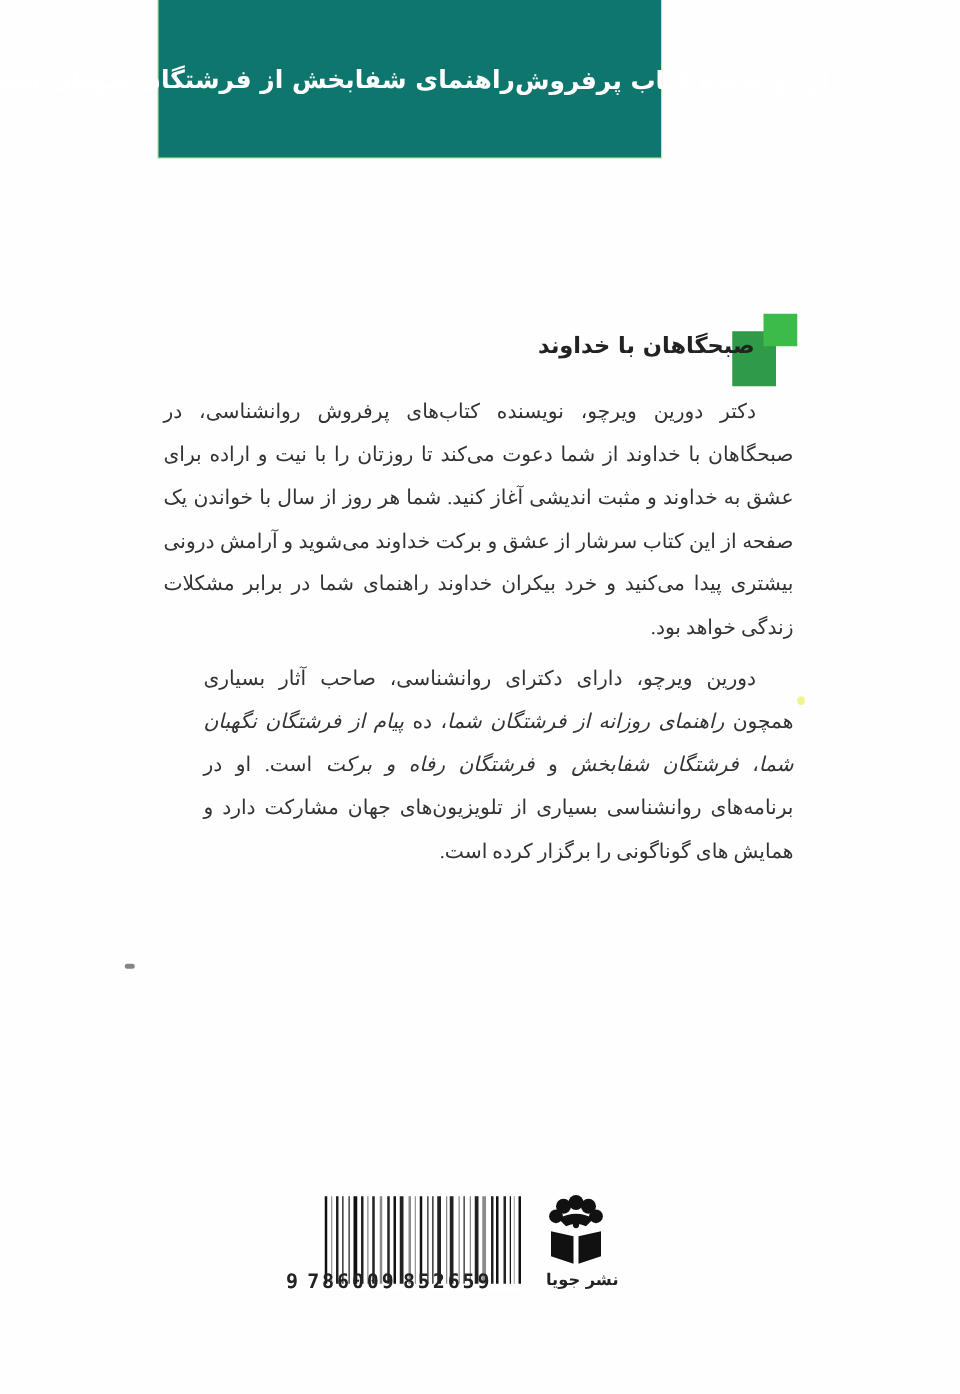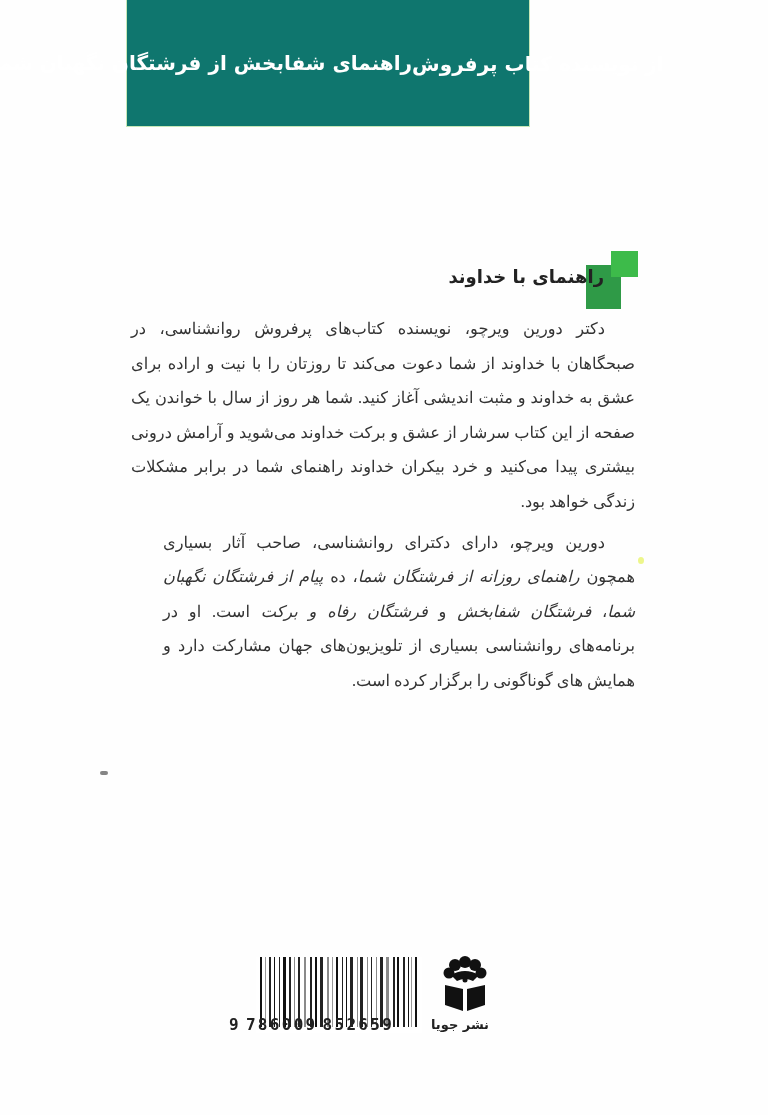--- a/index.html
+++ b/index.html
@@ -153,21 +153,21 @@
     .barcode-number .sep { display: inline-block; width: 5px; }
 
     .publisher {
       position: absolute;
       left: 437px;
       top: 955px;
       width: 52px;
       height: 82px;
       display: flex;
       flex-direction: column;
-      align-items: flex-start;
+      align-items: flex-end;
     }
     .publisher-logo { width: 48px; height: 58px; }
     .publisher-name {
       margin-top: 4px;
       font-size: 13px;
       font-weight: bold;
       color: #222;
       direction: rtl;
       white-space: nowrap;
     }
@@ -178,21 +178,21 @@
 <div class="banner">
   <div class="banner-line first">از نویسنده کتاب پرفروش</div>
   <div class="banner-line">راهنمای شفابخش از فرشتگان نگهبان شما</div>
 </div>
 
 <div class="section-icon">
   <div class="sq-big"></div>
   <div class="sq-small"></div>
 </div>
 
-<div class="section-title">راهنمای با خداوند</div>
+<div class="section-title">صبحگاهان با خداوند</div>
 
 <div class="body-text">
   <p>دکتر دورین ویرچو، نویسنده کتاب‌های پرفروش روانشناسی، در صبحگاهان با خداوند از شما دعوت می‌کند تا روزتان را با نیت و اراده برای عشق به خداوند و مثبت اندیشی آغاز کنید. شما هر روز از سال با خواندن یک صفحه از این کتاب سرشار از عشق و برکت خداوند می‌شوید و آرامش درونی بیشتری پیدا می‌کنید و خرد بیکران خداوند راهنمای شما در برابر مشکلات زندگی خواهد بود.</p>
   <p><span>دورین ویرچو، دارای دکترای روانشناسی، صاحب آثار بسیاری همچون </span><em>راهنمای روزانه از فرشتگان شما</em><span>، ده </span><em>پیام از فرشتگان نگهبان شما</em><span>، </span><em>فرشتگان شفابخش</em><span> و </span><em>فرشتگان رفاه و برکت</em><span> است. او در برنامه‌های روانشناسی بسیاری از تلویزیون‌های جهان مشارکت دارد و همایش های گوناگونی را برگزار کرده است.</span></p>
 </div>
 
 <div class="stray-mark"></div>
 <div class="stray-dot"></div>
 
 <div class="barcode-block">

